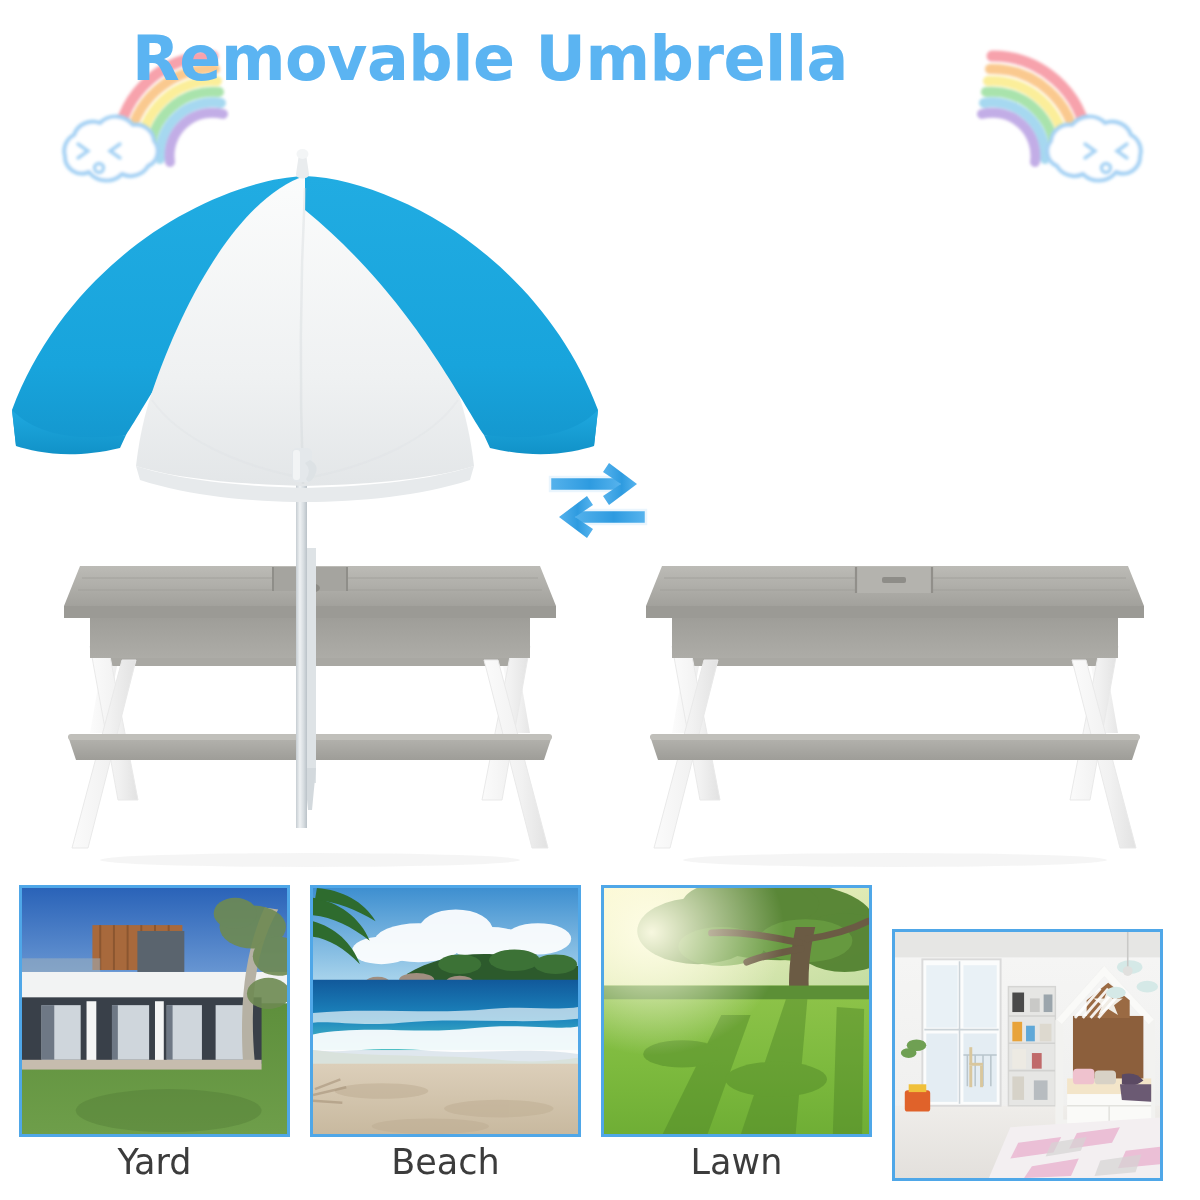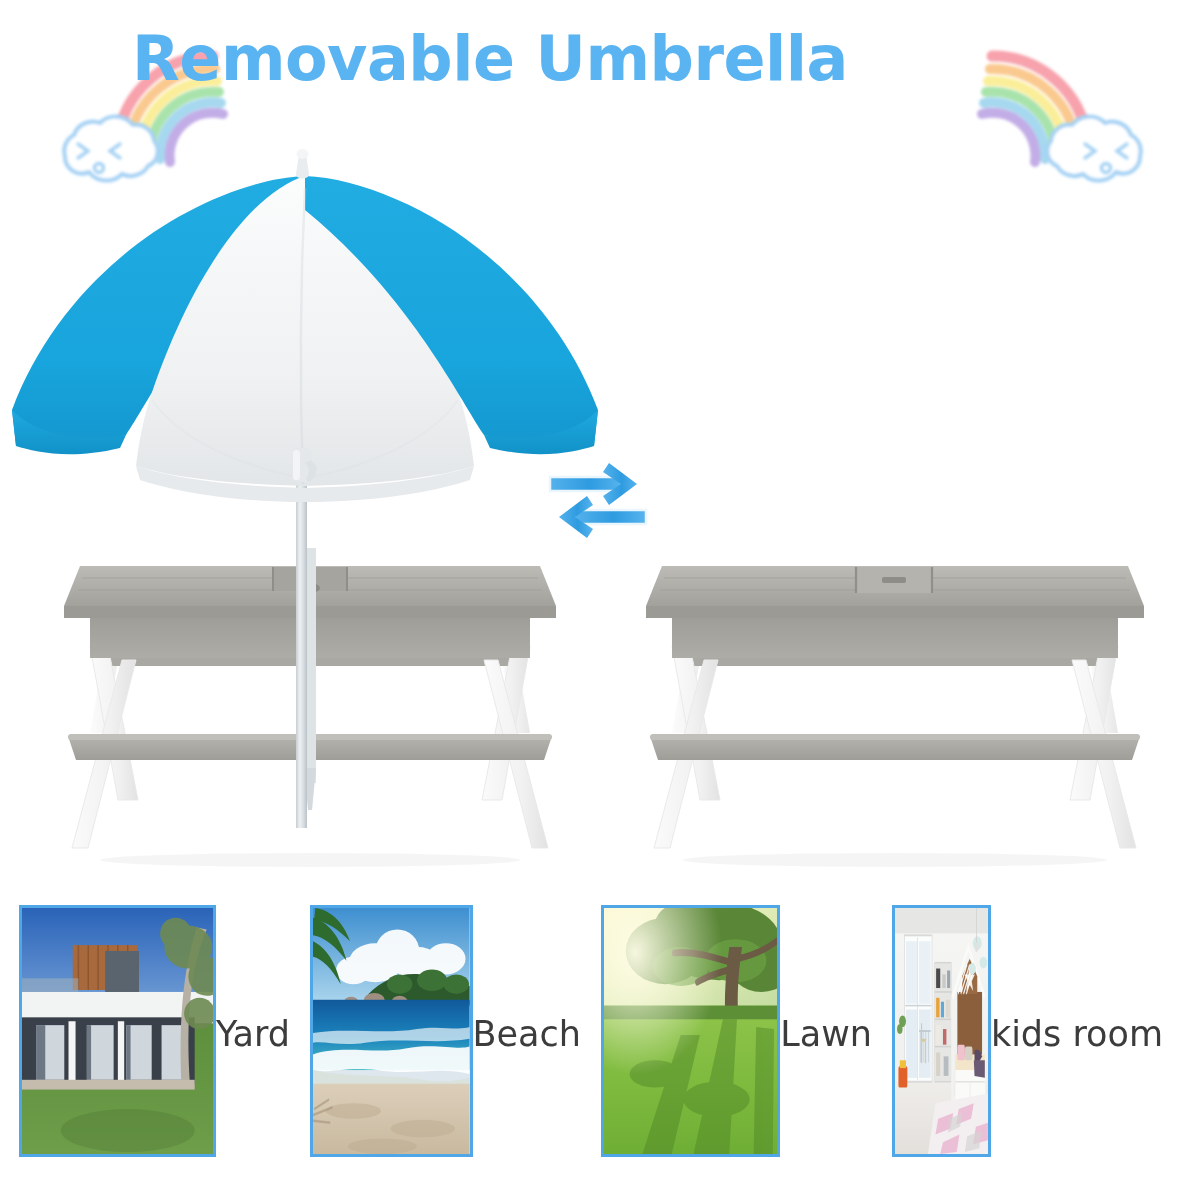--- a/index.html
+++ b/index.html
@@ -77,22 +77,23 @@
     top: 881px;
     width: 1162px;
     height: 300px;
     display: flex;
     gap: 20px;
     z-index: 5;
   }
   .scene-card {
     width: 271px;
     display: flex;
-    flex-direction: row;
+    flex-direction: column;
     align-items: center;
+    justify-content: flex-end;
   }
   .scene-frame {
     width: 271px;
     height: 252px;
     box-sizing: border-box;
     border: 3px solid #4FA7E8;
     overflow: hidden;
     position: relative;
     background: #dfe7ee;
   }
@@ -675,16 +676,15 @@
           <path d="M 186 206 L 230 200 L 222 216 L 178 222 Z"></path>
           <path d="M 140 240 L 188 232 L 180 250 L 132 252 Z"></path>
           <path d="M 236 224 L 271 220 L 271 238 L 228 242 Z"></path>
         </g>
         <g fill="#D6D4D4" opacity="0.7">
           <path d="M 160 216 L 196 210 L 190 224 L 154 230 Z"></path>
           <path d="M 210 234 L 252 228 L 246 246 L 204 250 Z"></path>
         </g>
       </svg>
     </div>
-    <div class="scene-label">kids room</div>
   </div>
 
 </div>
 
 </body></html>

